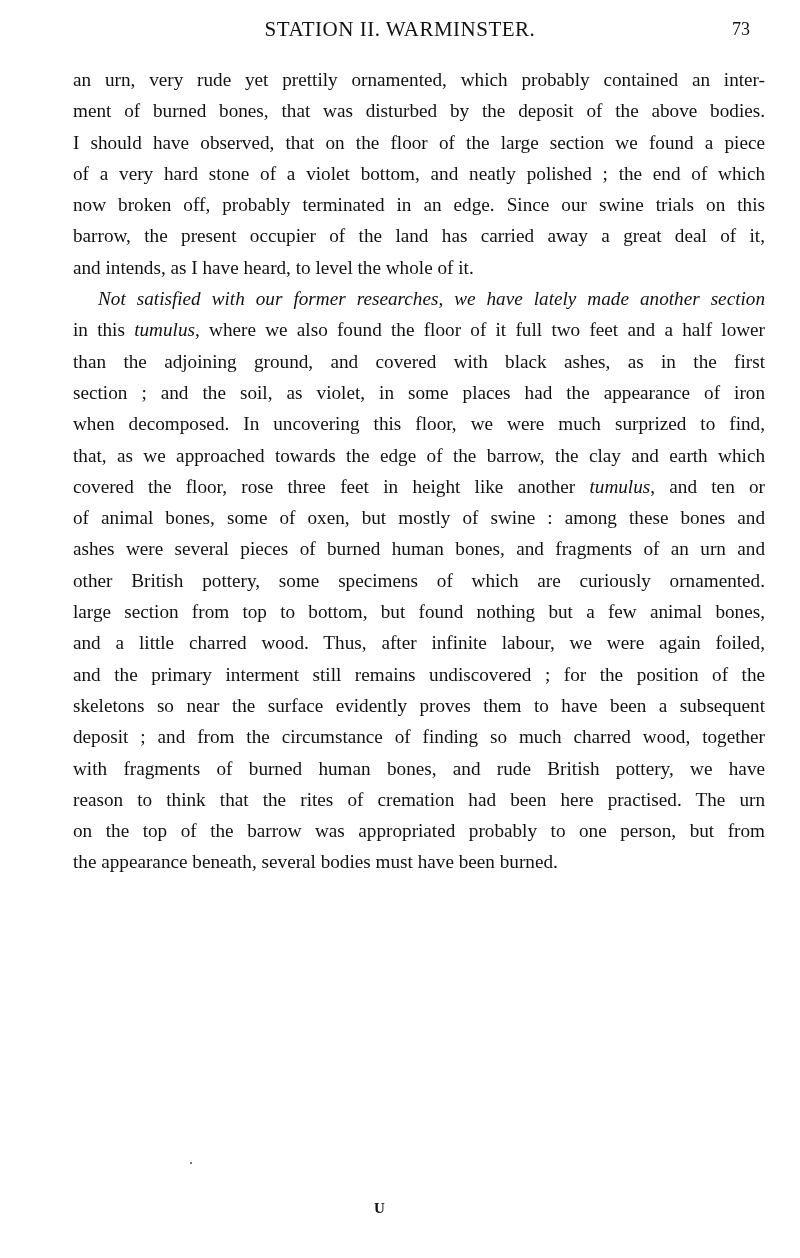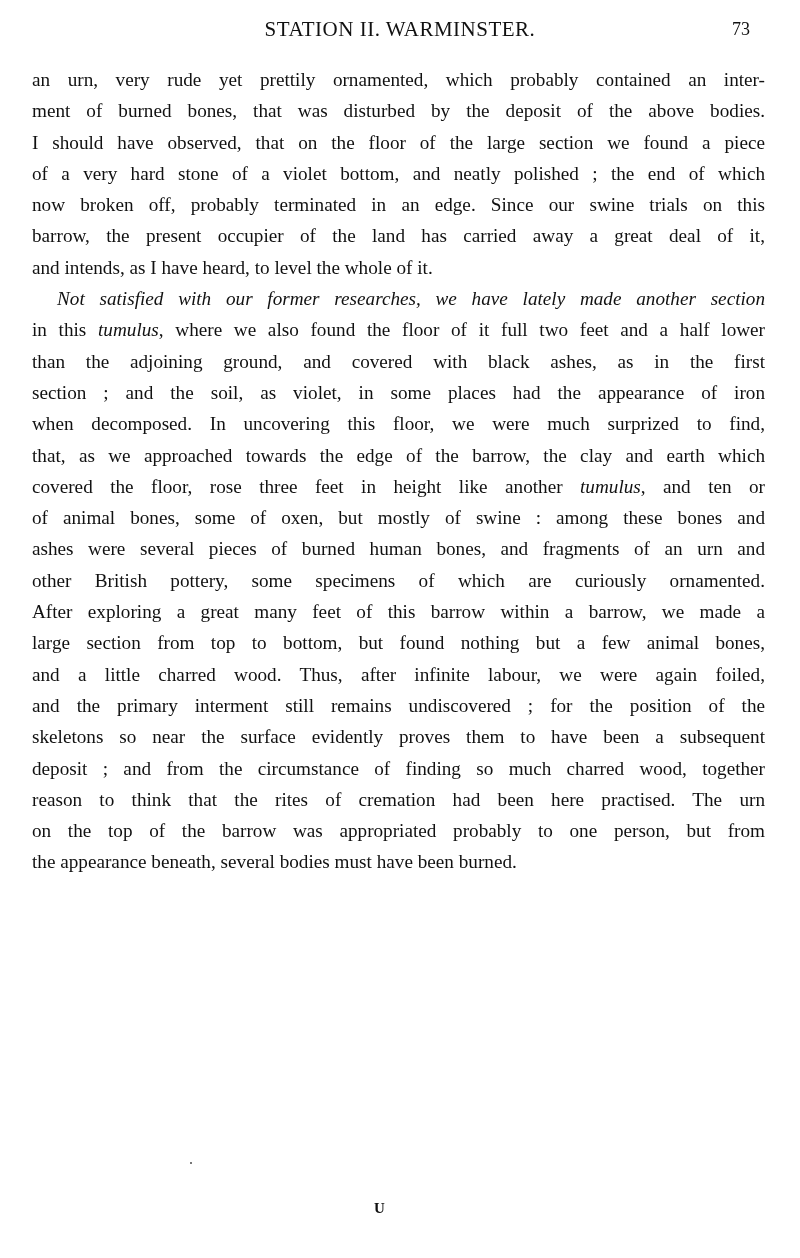--- a/index.html
+++ b/index.html
@@ -46,20 +46,21 @@
       width: 733px;
     }
     .line {
       display: block;
       height: 31.3px;
       line-height: 31.3px;
       font-size: 19.2px;
       white-space: nowrap;
       text-align: justify;
       text-align-last: justify;
+      margin-left: 41px;
     }
     .line.last {
       text-align-last: left;
     }
     .line.indent {
       padding-left: 25px;
       font-style: italic;
     }
     em {
       font-style: italic;
@@ -103,26 +104,26 @@
       <span class="line indent"><span>Not satisfied with our former researches, we have lately made another section</span></span>
       <span class="line"><span>in this </span><em>tumulus</em><span>, where we also found the floor of it full two feet and a half lower</span></span>
       <span class="line"><span>than the adjoining ground, and covered with black ashes, as in the first</span></span>
       <span class="line"><span>section ; and the soil, as violet, in some places had the appearance of iron</span></span>
       <span class="line"><span>when decomposed.  In uncovering this floor, we were much surprized to find,</span></span>
       <span class="line"><span>that, as we approached towards the edge of the barrow, the clay and earth which</span></span>
       <span class="line"><span>covered the floor, rose three feet in height like another </span><em>tumulus</em><span>, and ten or</span></span>
       <span class="line"><span>of animal bones, some of oxen, but mostly of swine : among these bones and</span></span>
       <span class="line"><span>ashes were several pieces of burned human bones, and fragments of an urn and</span></span>
       <span class="line"><span>other British pottery, some specimens of which are curiously ornamented.</span></span>
-      <span class="line"><span>After exploring a great many feet of this barrow within a barrow, we made a</span></span>
       <span class="line"><span>large section from top to bottom, but found nothing but a few animal bones,</span></span>
       <span class="line"><span>and a little charred wood.  Thus, after infinite labour, we were again foiled,</span></span>
       <span class="line"><span>and the primary interment still remains undiscovered ; for the position of the</span></span>
       <span class="line"><span>skeletons so near the surface evidently proves them to have been a subsequent</span></span>
       <span class="line"><span>deposit ; and from the circumstance of finding so much charred wood, together</span></span>
+      <span class="line"><span>with fragments of burned human bones, and rude British pottery, we have</span></span>
       <span class="line"><span>reason to think that the rites of cremation had been here practised.  The urn</span></span>
       <span class="line"><span>on the top of the barrow was appropriated probably to one person, but from</span></span>
       <span class="line last"><span>the appearance beneath, several bodies must have been burned.</span></span>
     </div>
   </div>
 
 <div class="speck"></div>
 <div class="signature">U</div>
 
 </body></html>

